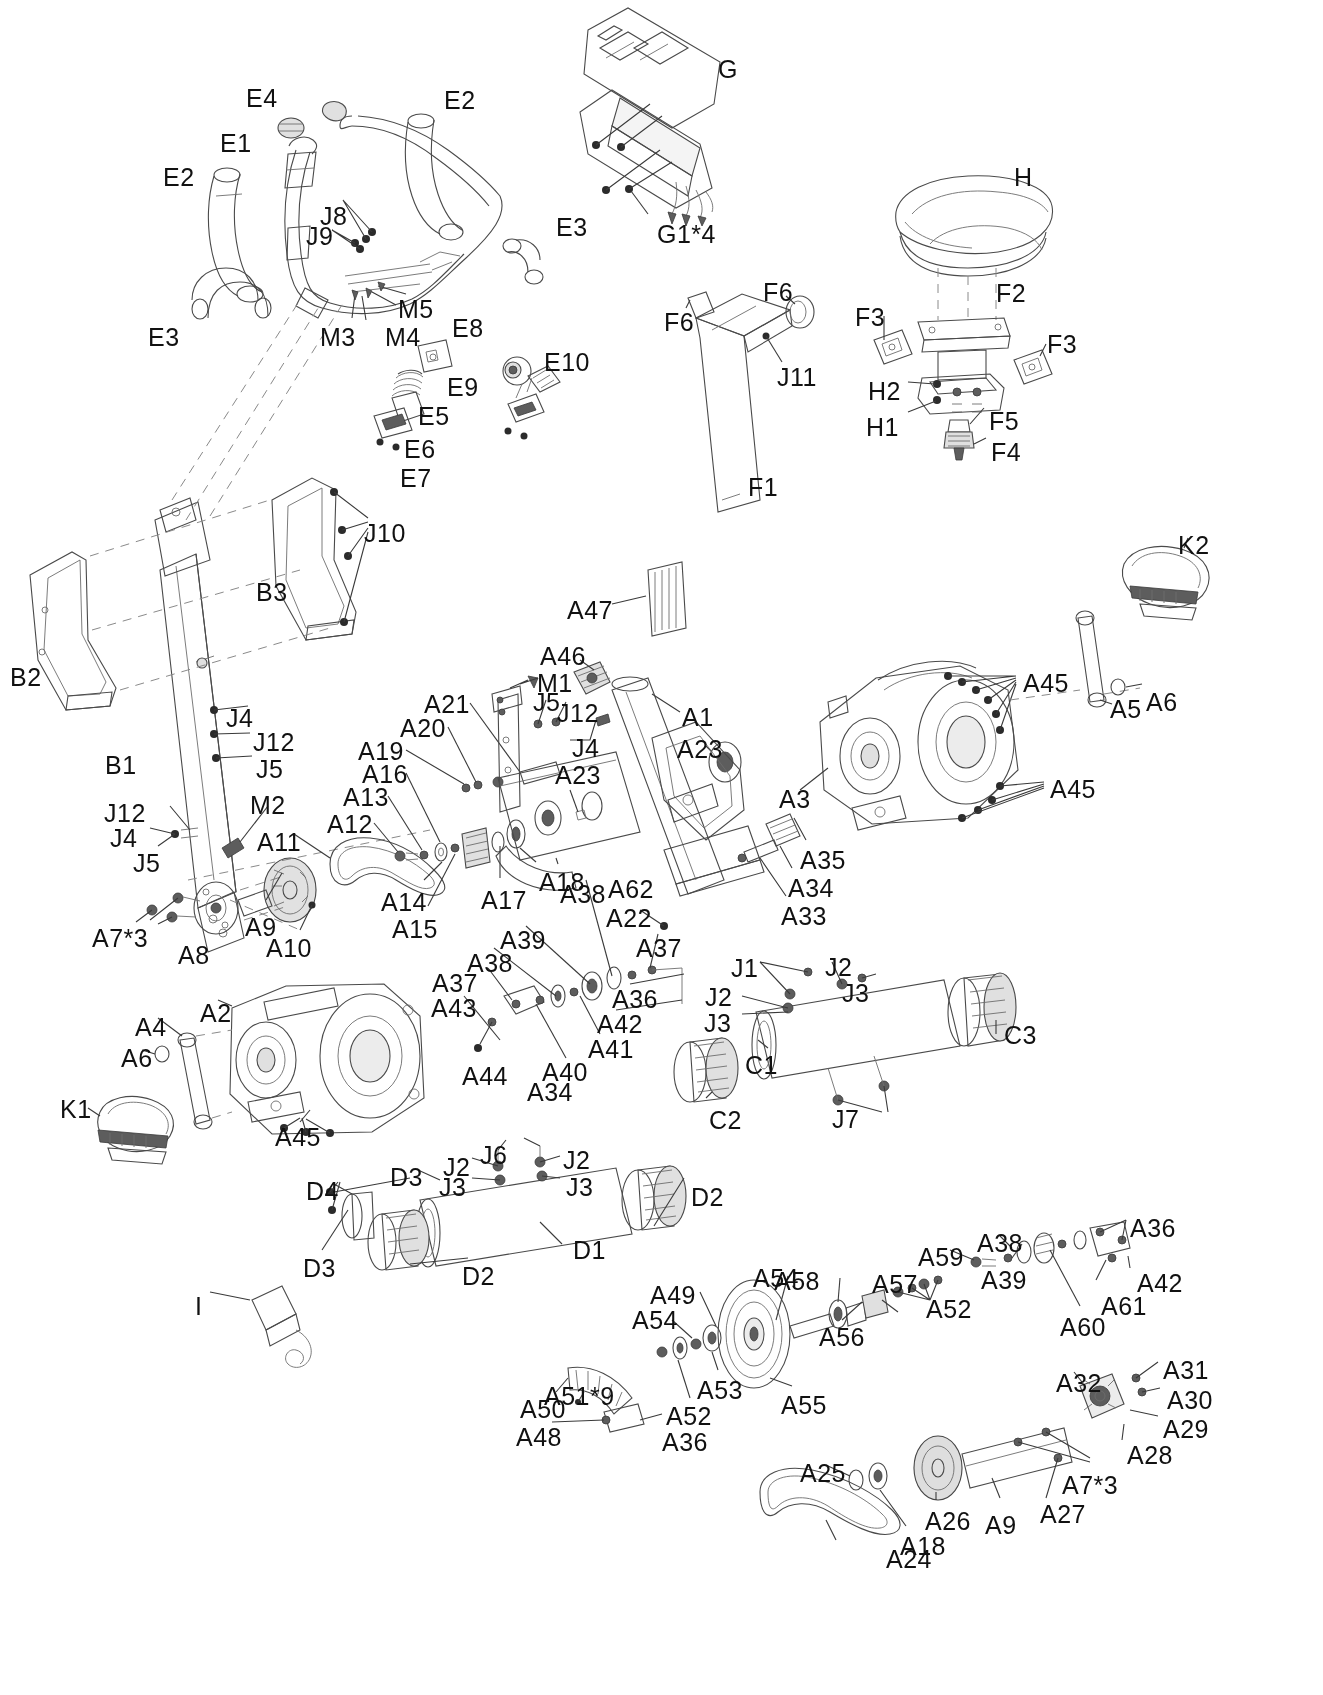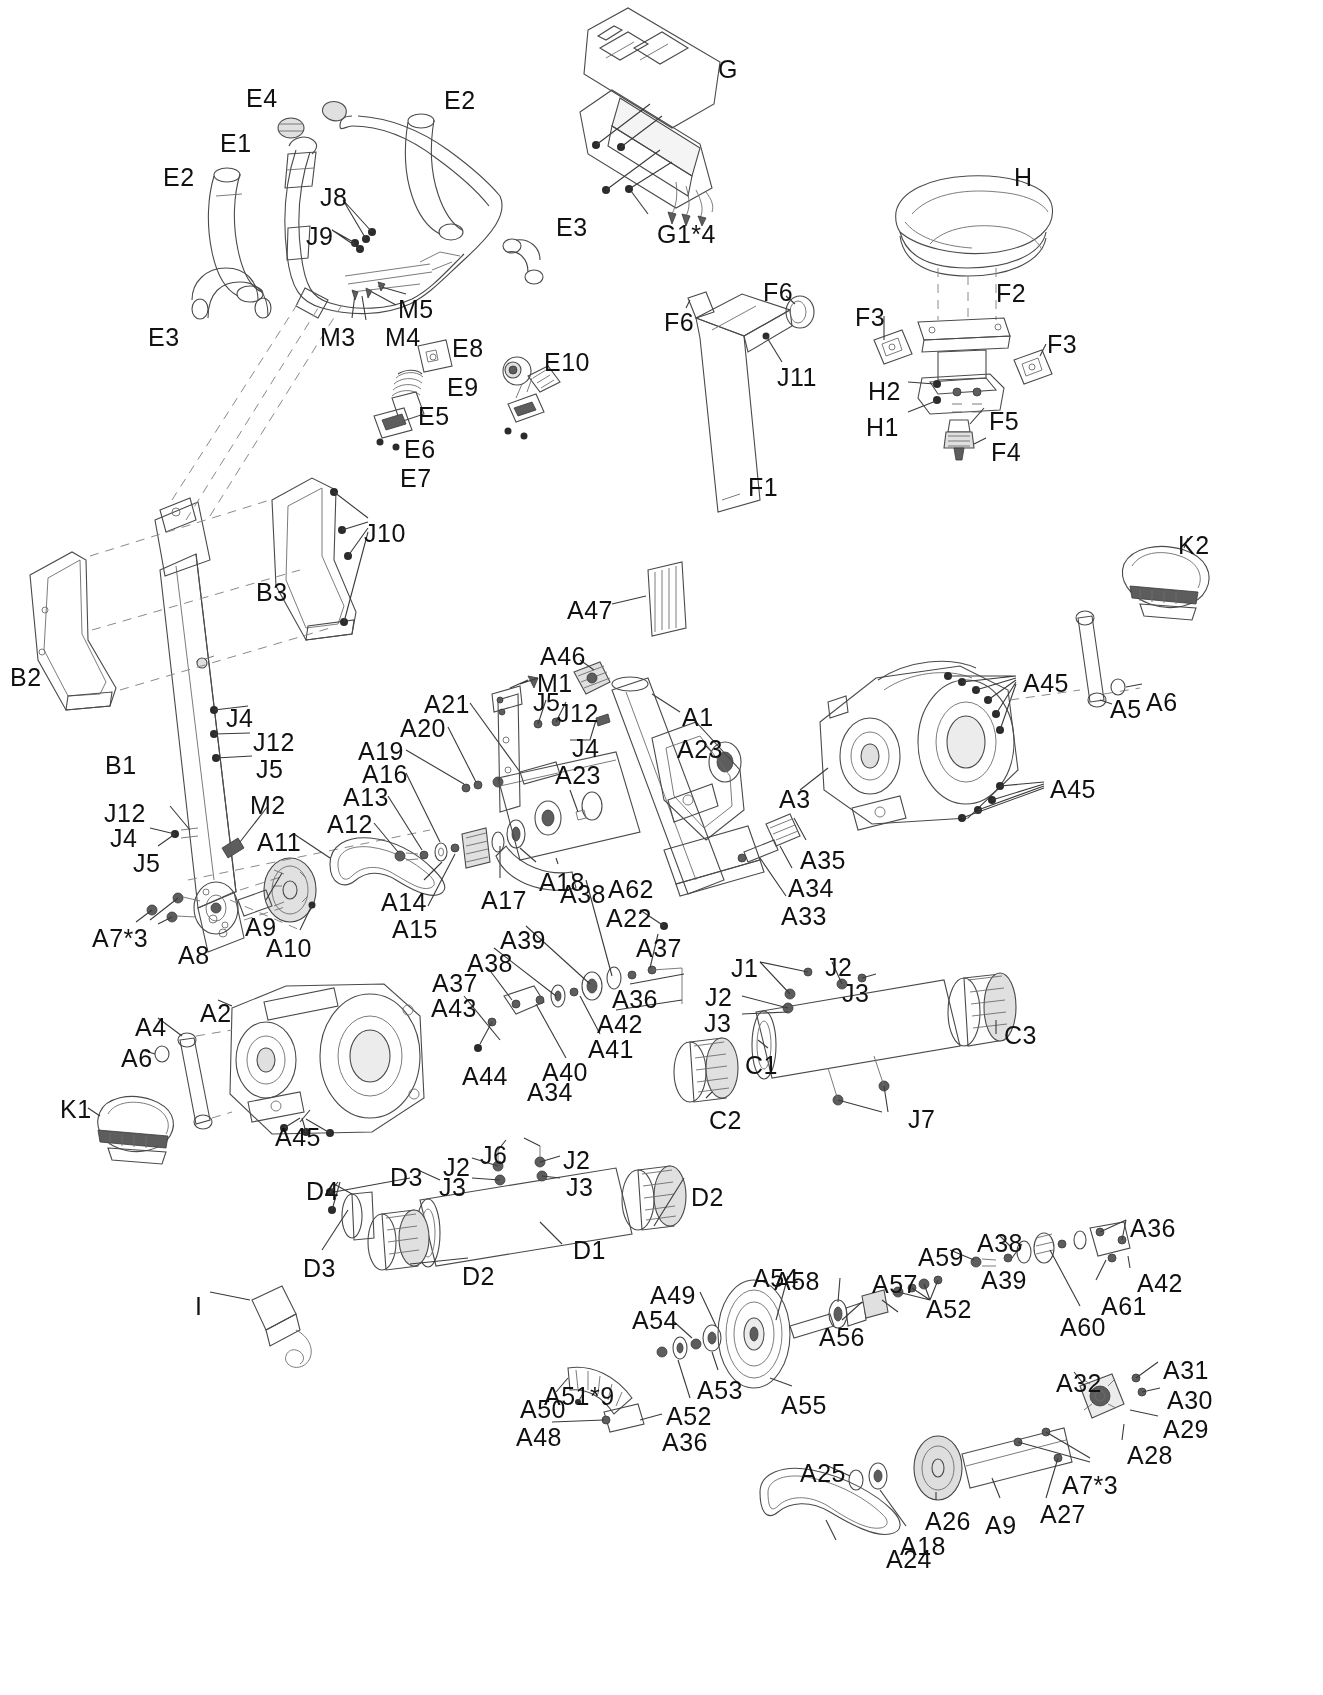--- a/index.html
+++ b/index.html
@@ -701,28 +701,28 @@
       <path class="lead" d="M1046 1432 L1090 1458 M1018 1442 L1090 1462 M1058 1458 L1046 1498"></path>
       <path class="lead" d="M992 1478 L1000 1498"></path>
     </g>
 
   </svg>
 
   <div class="lbl" style="left:246px;top:86px">E4</div>
   <div class="lbl" style="left:444px;top:88px">E2</div>
   <div class="lbl" style="left:220px;top:131px">E1</div>
   <div class="lbl" style="left:163px;top:165px">E2</div>
-  <div class="lbl" style="left:320px;top:185px">J8</div>
+  <div class="lbl" style="left:320px;top:204px">J8</div>
   <div class="lbl" style="left:306px;top:224px">J9</div>
   <div class="lbl" style="left:556px;top:215px">E3</div>
   <div class="lbl" style="left:148px;top:325px">E3</div>
   <div class="lbl" style="left:398px;top:297px">M5</div>
   <div class="lbl" style="left:320px;top:325px">M3</div>
   <div class="lbl" style="left:385px;top:325px">M4</div>
-  <div class="lbl" style="left:452px;top:336px">E8</div>
+  <div class="lbl" style="left:452px;top:316px">E8</div>
   <div class="lbl" style="left:447px;top:375px">E9</div>
   <div class="lbl" style="left:544px;top:350px">E10</div>
   <div class="lbl" style="left:418px;top:404px">E5</div>
   <div class="lbl" style="left:404px;top:437px">E6</div>
   <div class="lbl" style="left:400px;top:466px">E7</div>
   <div class="lbl" style="left:718px;top:57px">G</div>
   <div class="lbl" style="left:657px;top:222px">G1*4</div>
   <div class="lbl" style="left:1014px;top:165px">H</div>
   <div class="lbl" style="left:763px;top:280px">F6</div>
   <div class="lbl" style="left:664px;top:310px">F6</div>
@@ -794,21 +794,21 @@
   <div class="lbl" style="left:527px;top:1080px">A34</div>
   <div class="lbl" style="left:462px;top:1064px">A44</div>
   <div class="lbl" style="left:731px;top:956px">J1</div>
   <div class="lbl" style="left:825px;top:955px">J2</div>
   <div class="lbl" style="left:842px;top:981px">J3</div>
   <div class="lbl" style="left:705px;top:985px">J2</div>
   <div class="lbl" style="left:704px;top:1011px">J3</div>
   <div class="lbl" style="left:1004px;top:1023px">C3</div>
   <div class="lbl" style="left:745px;top:1053px">C1</div>
   <div class="lbl" style="left:709px;top:1108px">C2</div>
-  <div class="lbl" style="left:908px;top:1107px">J7</div>
+  <div class="lbl" style="left:832px;top:1107px">J7</div>
   <div class="lbl" style="left:200px;top:1001px">A2</div>
   <div class="lbl" style="left:135px;top:1015px">A4</div>
   <div class="lbl" style="left:121px;top:1046px">A6</div>
   <div class="lbl" style="left:60px;top:1097px">K1</div>
   <div class="lbl" style="left:275px;top:1125px">A45</div>
   <div class="lbl" style="left:480px;top:1143px">J6</div>
   <div class="lbl" style="left:443px;top:1155px">J2</div>
   <div class="lbl" style="left:563px;top:1148px">J2</div>
   <div class="lbl" style="left:390px;top:1165px">D3</div>
   <div class="lbl" style="left:439px;top:1175px">J3</div>

